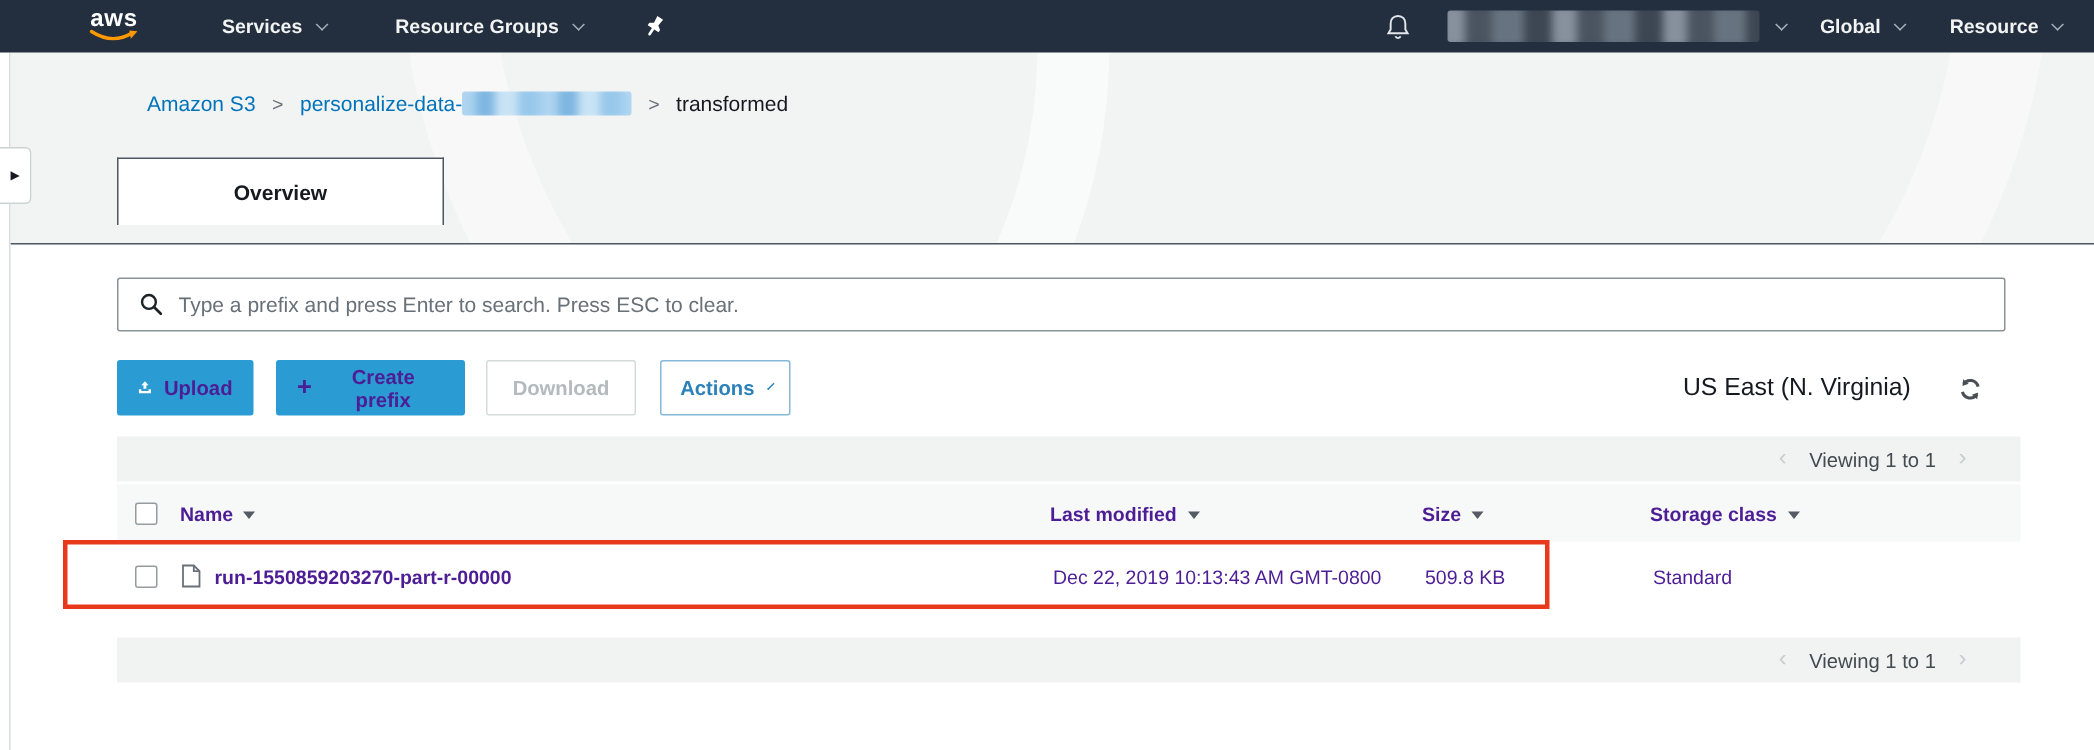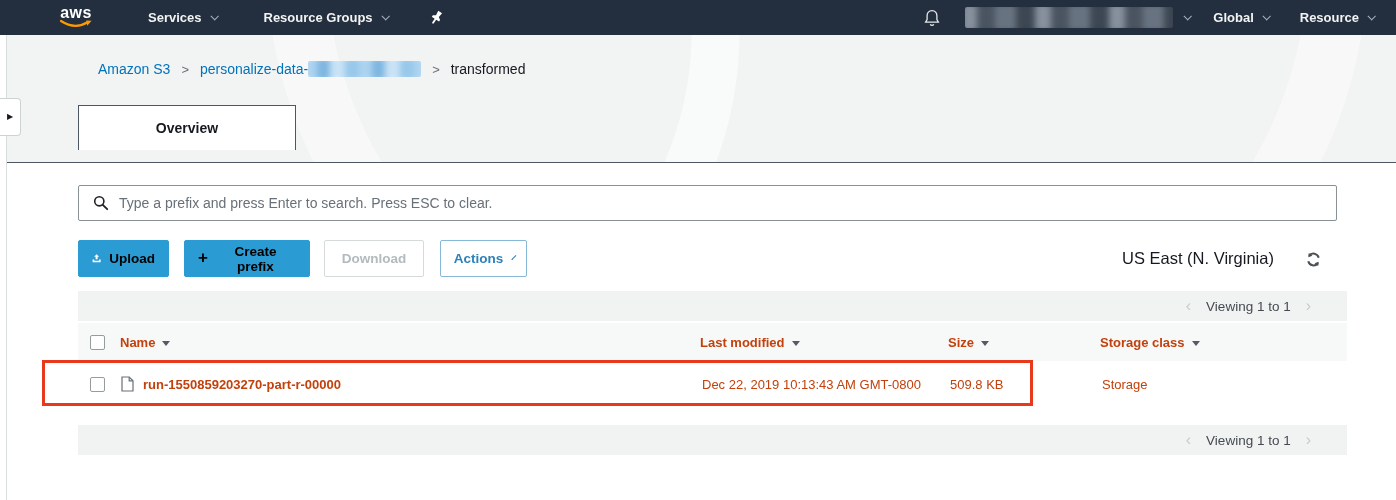--- a/index.html
+++ b/index.html
@@ -62,46 +62,46 @@
   .search { position:absolute; left:78px; top:185px; width:1259px; height:36px; background:#fff;
             border:1px solid #879196; border-radius:2px; display:flex; align-items:center; padding-left:14px; }
   .search input { border:none; outline:none; flex:1; margin-left:10px; font-size:14px; color:#16191f;
                   font-family:Liberation Sans, sans-serif; background:transparent; }
   .search input::placeholder { color:#687078; opacity:1; }
 
   
   .toolbar { position:absolute; left:78px; top:240px; height:37px; display:flex; align-items:center; }
   .btn { height:37px; border-radius:2px; font-size:13.5px; font-weight:bold; display:flex; align-items:center;
          cursor:pointer; font-family:"Liberation Sans", sans-serif; }
-  .btn-blue { background:#2b9bd4; border:1px solid #2b9bd4; color:#000000; padding:0 13px; }
+  .btn-blue { background:#2b9bd4; border:1px solid #2b9bd4; color:#4c1d95; padding:0 13px; }
   .btn-upload { width:91px; justify-content:center; }
   .btn-upload svg { margin-right:8px; }
   .btn-create { margin-left:15px; width:126px; justify-content:center; }
   .plus-glyph { font-size:17px; font-weight:bold; margin-right:7px; margin-top:-2px; }
   .btn-disabled { margin-left:14px; background:#fff; border:1px solid #d5dbdb; color:#b3babd; padding:0 11px;
                   width:100px; justify-content:center; cursor:default; }
   .btn-outline { margin-left:16px; background:#fff; border:1px solid #86b8d8; color:#2c82b8; font-weight:bold;
-                 padding:0 13px; width:87px; justify-content:center; }
+                 padding:0 13px; width:87px; justify-content:flex-end; }
   .caret-blue { display:inline-block; width:6px; height:6px; border-right:1.5px solid #2c82b8;
                 border-bottom:1.5px solid #2c82b8; transform:rotate(45deg) translateY(-2px); margin-left:9px; }
   .region { position:absolute; left:1122px; top:249px; font-size:16.5px; color:#16191f; }
   .refresh { position:absolute; left:1305px; top:251px; cursor:pointer; }
 
   
   .pagebar { position:absolute; left:78px; width:1269px; height:30px; background:#f1f2f2;
              display:flex; align-items:center; justify-content:flex-end; padding-right:36px;
              font-size:13.5px; color:#444b50; }
   .pagebar.top { top:291px; }
   .pagebar.bottom { top:425px; }
   .page-chev { color:#c6cdcd; font-size:16px; cursor:pointer; }
   .page-chev.prev { margin-right:15px; }
   .page-chev.next { margin-left:15px; }
 
   .thead, .trow { position:absolute; left:78px; width:1269px; display:grid;
-                  grid-template-columns:34px 588px 248px 152px auto; align-items:center; font-size:13px; color:#c2410c; }
+                  grid-template-columns:34px 588px 248px 152px auto; align-items:center; font-size:13px; color:#4c1d95; }
   .thead { top:323px; height:38px; background:#f7f8f8; font-weight:bold; }
   .trow  { top:363px; height:42px; background:#fff; }
   .cb { width:15px; height:15px; border:1px solid #949c9e; border-radius:2px; background:#fff; margin-left:12px; cursor:pointer; }
   .hcell { display:flex; align-items:center; cursor:pointer; }
   .hcell.name { padding-left:8px; }
   .sort-caret { width:0; height:0; border-left:4px solid transparent; border-right:4px solid transparent;
                 border-top:5px solid #545b64; margin-left:7px; margin-top:2px; }
   .name-cell { display:flex; align-items:center; padding-left:9px; }
   .file-ico { margin-right:9px; flex:none; }
   .fname { font-weight:bold; cursor:pointer; }
@@ -254,21 +254,21 @@
       </div>
     <div class="name-cell">
       <svg class="file-ico" width="13" height="16" viewBox="0 0 13 16">
         <path d="M1 1 h7.2 l3.8 3.8 V15 H1 Z" fill="#fff" stroke="#687078" stroke-width="1.2"></path>
         <path d="M8.2 1 v3.8 h3.8" fill="none" stroke="#687078" stroke-width="1.2"></path>
       </svg>
       <span class="fname">run-1550859203270-part-r-00000</span>
     </div>
     <div class="cell-plain">Dec 22, 2019 10:13:43 AM GMT-0800</div>
     <div class="cell-plain">509.8 KB</div>
-    <div class="cell-plain">Storage</div>
+    <div class="cell-plain">Standard</div>
   </div>
 
   <div class="pagebar bottom">
     <span class="page-chev prev">‹</span>
     <span>Viewing 1 to 1</span>
     <span class="page-chev next">›</span>
   </div>
 
   <div class="red-box"></div>
 

